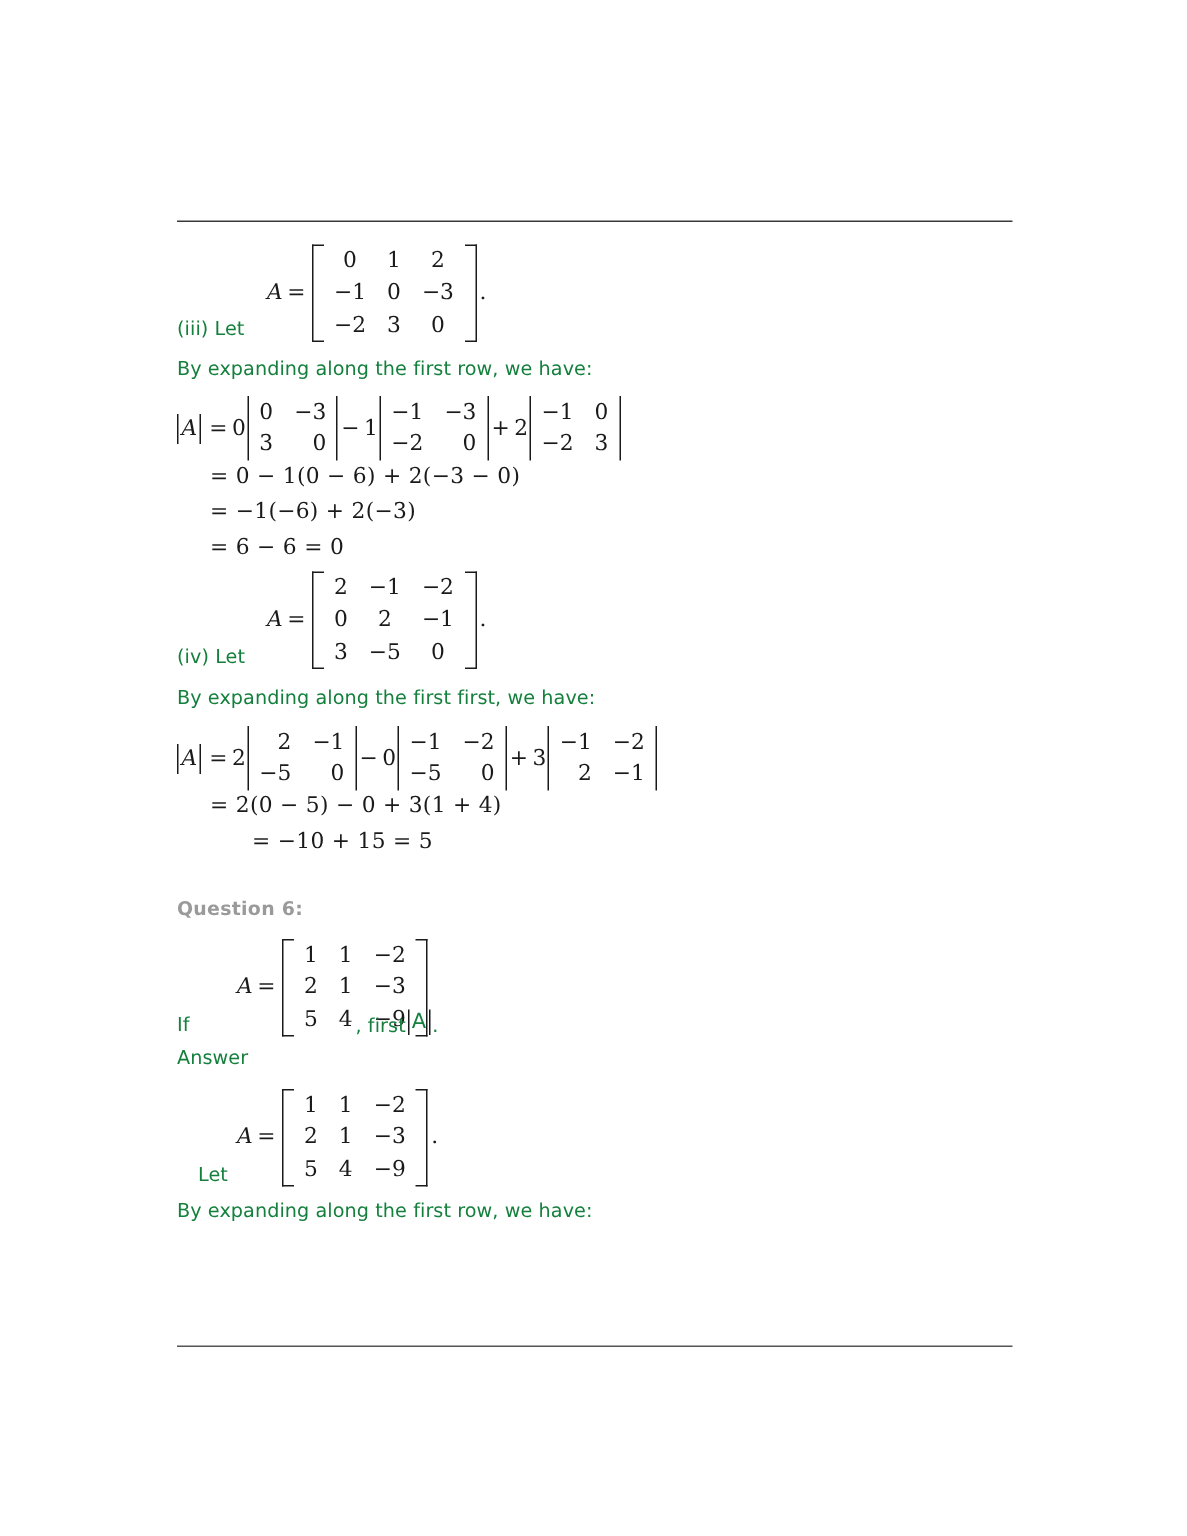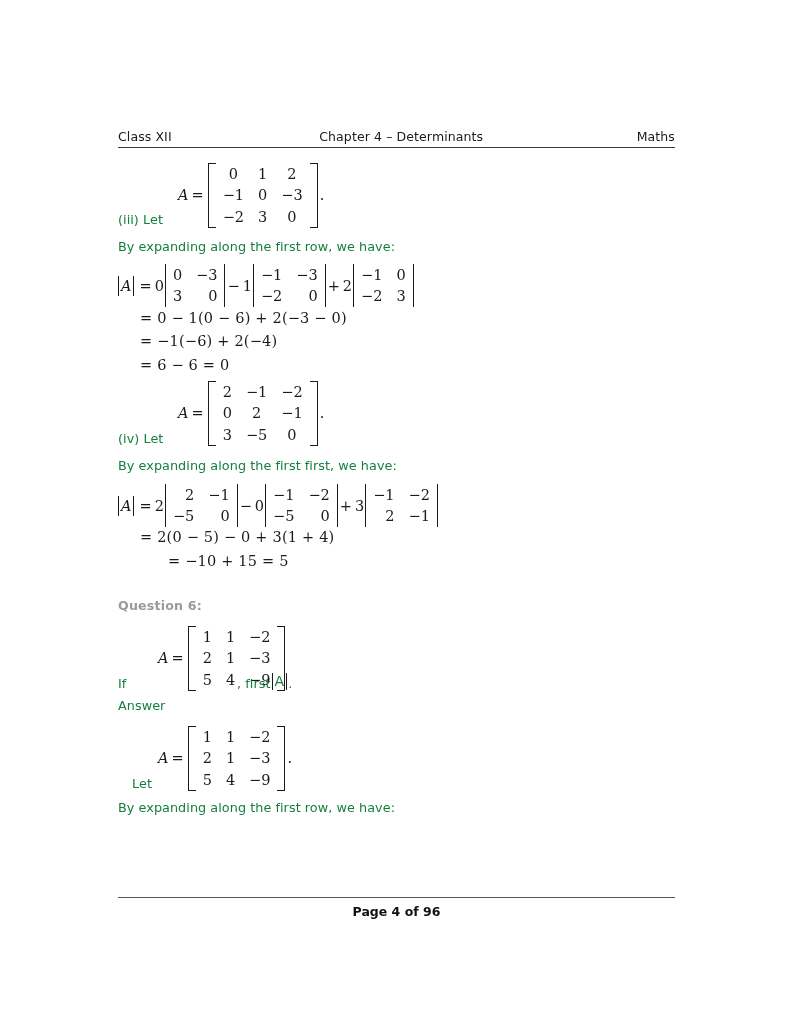--- a/index.html
+++ b/index.html
@@ -189,25 +189,20 @@
     color: #1a1a1a;
     white-space: nowrap;
     letter-spacing: .2px;
   }
 </style>
 </head>
 <body>
 
 <div class="page">
 
-  <div class="header">
-    <span class="hdr-left">Class XII</span>
-    <span class="hdr-center">Chapter 4 – Determinants</span>
-    <span class="hdr-right">Maths</span>
-  </div>
   <div class="header-rule"></div>
 
   <div class="math matblock" style="left:178px; top:163px;">
     <span class="lead">A</span>
     <span class="eq">=</span>
     <span class="bracket">
       <span class="br br-l"></span>
       <table class="mat">
         <tbody>
             <tr>
@@ -294,21 +289,21 @@
           <td>−2</td>
           <td>3</td>
         </tr>
       </tbody>
         </table>
       <span class="vbar"></span>
     </span>
   </div>
 
   <div class="plainmath" style="left:140px; top:310px;text-align:right;">= 0 − 1(0 − 6) + 2(−3 − 0)</div>
-  <div class="plainmath" style="left:140px; top:333px;">= −1(−6) + 2(−4)</div>
+  <div class="plainmath" style="left:140px; top:333px;">= −1(−6) + 2(−3)</div>
   <div class="plainmath" style="left:140px; top:357px;">= 6 − 6 = 0</div>
 
   <div class="math matblock" style="left:178px; top:381px;">
     <span class="lead">A</span>
     <span class="eq">=</span>
     <span class="bracket">
       <span class="br br-l"></span>
       <table class="mat">
         <tbody>
             <tr>
@@ -472,15 +467,14 @@
         </table>
       <span class="br br-r"></span>
     </span>
     <span class="dotafter">.</span>
   </div>
 
   <div class="txt" style="left:132px; top:776px;">Let</div>
   <div class="txt" style="left:118px; top:800px;">By expanding along the first row, we have:</div>
 
   <div class="footer-rule"></div>
-  <div class="footer">Page 4 of 96</div>
 
 </div>
 
 </body></html>

